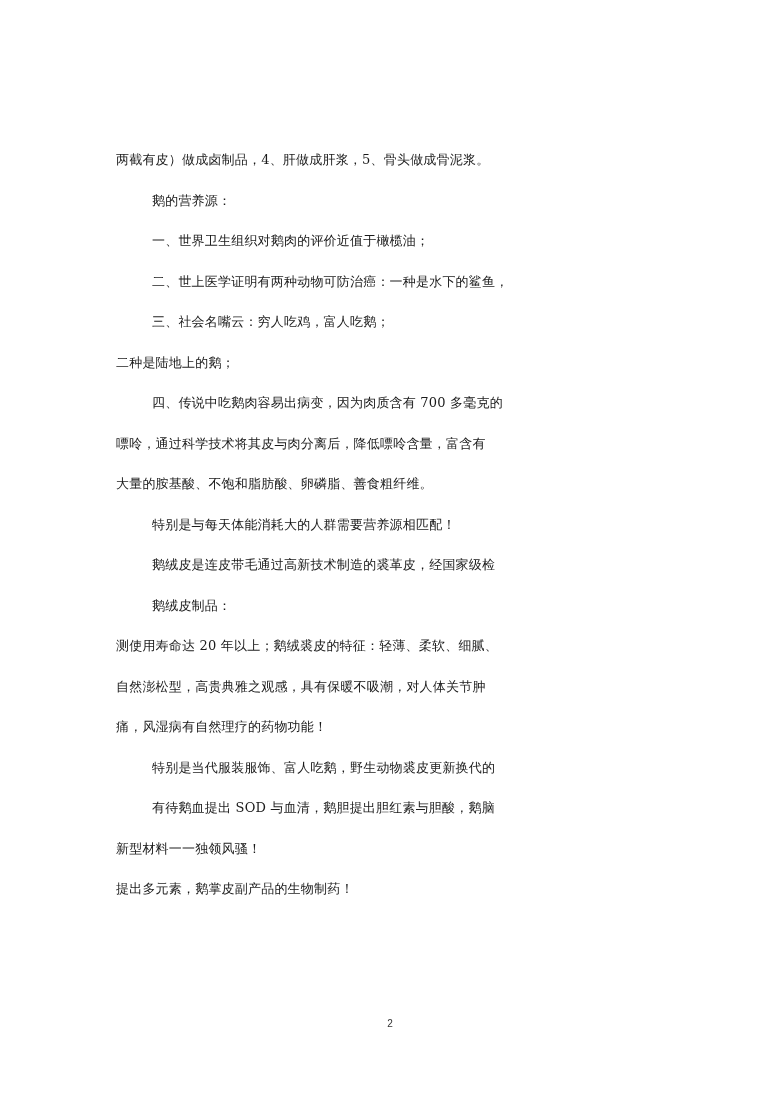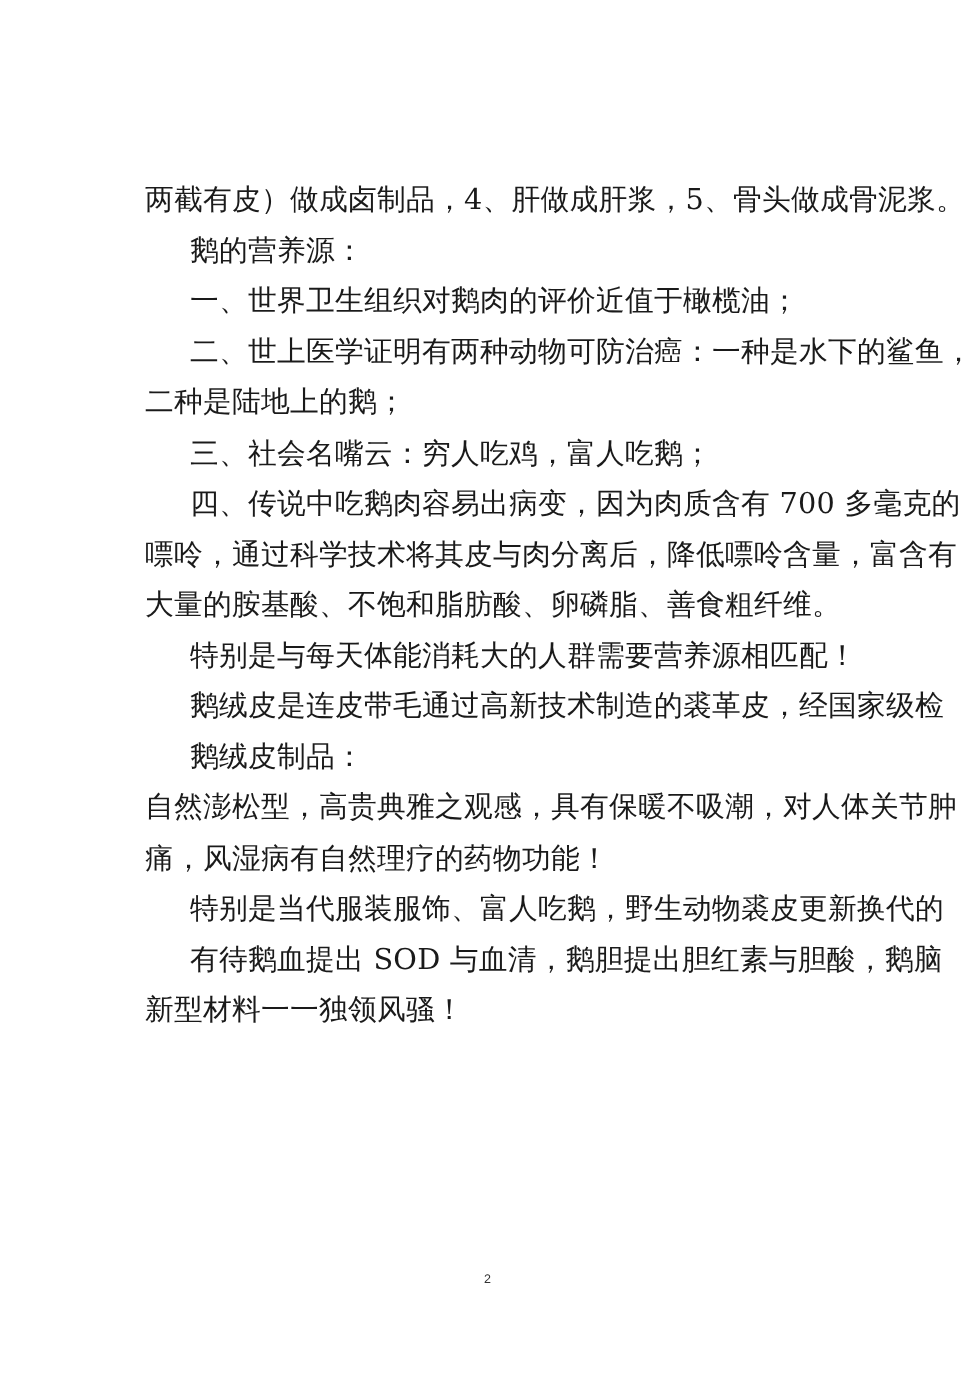--- a/index.html
+++ b/index.html
@@ -24,21 +24,21 @@
     }
     .content {
       position: absolute;
       left: 116px;
       top: 140px;
       width: 550px;
     }
     .line {
       height: 40.5px;
       line-height: 40.5px;
-      font-size: 23px;
+      font-size: 13px;
       white-space: nowrap;
       letter-spacing: 0.2px;
     }
     .indent { padding-left: 36px; }
     .page-number {
       position: absolute;
       left: 0;
       width: 780px;
       top: 1018px;
       text-align: center;
@@ -49,28 +49,30 @@
   </style>
 </head>
 <body>
 
 <div class="page">
   <div class="content">
     <div class="line">两截有皮）做成卤制品，4、肝做成肝浆，5、骨头做成骨泥浆。</div>
     <div class="line indent">鹅的营养源：</div>
     <div class="line indent">一、世界卫生组织对鹅肉的评价近值于橄榄油；</div>
     <div class="line indent">二、世上医学证明有两种动物可防治癌：一种是水下的鲨鱼，</div>
+    <div class="line indent">三、社会名嘴云：穷人吃鸡，富人吃鹅；</div>
     <div class="line">二种是陆地上的鹅；</div>
-    <div class="line indent">三、社会名嘴云：穷人吃鸡，富人吃鹅；</div>
     <div class="line indent">四、传说中吃鹅肉容易出病变，因为肉质含有 700 多毫克的</div>
     <div class="line">嘌呤，通过科学技术将其皮与肉分离后，降低嘌呤含量，富含有</div>
     <div class="line">大量的胺基酸、不饱和脂肪酸、卵磷脂、善食粗纤维。</div>
     <div class="line indent">特别是与每天体能消耗大的人群需要营养源相匹配！</div>
     <div class="line indent">鹅绒皮是连皮带毛通过高新技术制造的裘革皮，经国家级检</div>
     <div class="line indent">鹅绒皮制品：</div>
+    <div class="line">测使用寿命达 20 年以上；鹅绒裘皮的特征：轻薄、柔软、细腻、</div>
     <div class="line">自然澎松型，高贵典雅之观感，具有保暖不吸潮，对人体关节肿</div>
     <div class="line">痛，风湿病有自然理疗的药物功能！</div>
     <div class="line indent">特别是当代服装服饰、富人吃鹅，野生动物裘皮更新换代的</div>
     <div class="line indent">有待鹅血提出 SOD 与血清，鹅胆提出胆红素与胆酸，鹅脑</div>
     <div class="line">新型材料一一独领风骚！</div>
+    <div class="line">提出多元素，鹅掌皮副产品的生物制药！</div>
   </div>
   <div class="page-number">2</div>
 </div>
 
 </body></html>

